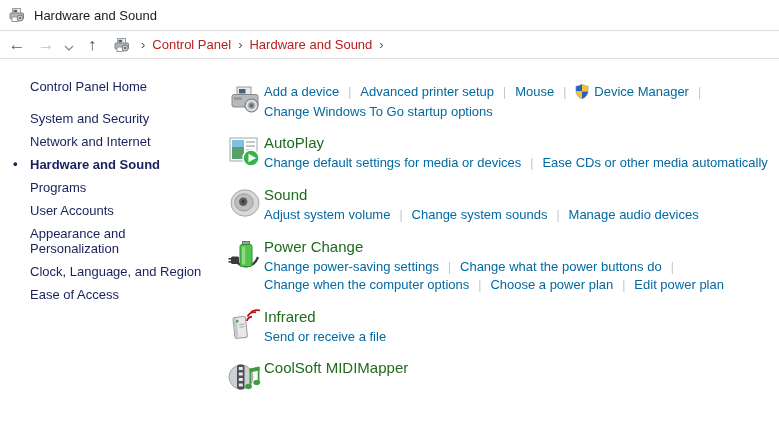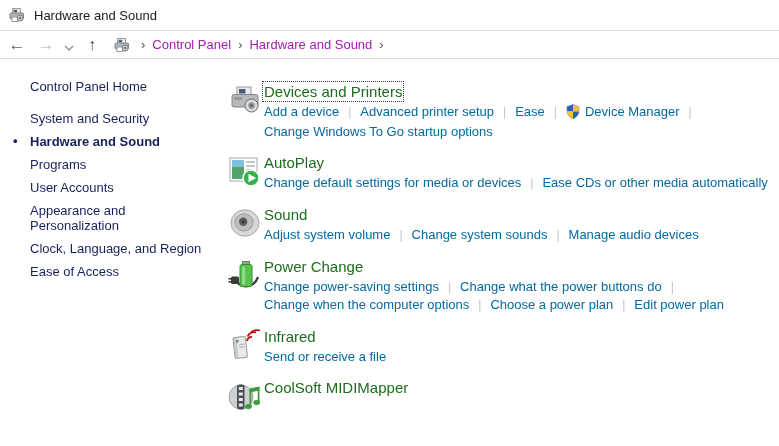--- a/index.html
+++ b/index.html
@@ -15,21 +15,21 @@
   
   .navbar { height:28px; display:flex; align-items:center; border-bottom:1px solid #dcdcdc; background:#fff; }
   .nav-btn { display:inline-block; text-align:center; cursor:default; user-select:none; }
   .nav-back { width:22px; margin-left:6px; font-size:17px; color:#5c5c5c; }
   .nav-fwd  { width:22px; margin-left:7px; font-size:17px; color:#c2c2c2; }
   .nav-chev { width:14px; margin-left:5px; padding-top:3px; }
   .nav-up   { width:22px; margin-left:5px; font-size:16px; color:#474747; }
   .breadcrumb { display:flex; align-items:center; margin-left:11px; font-size:13px; }
   .crumb-icon { width:16px; height:16px; margin-right:4px; }
   .crumb-sep { color:#555; font-size:13px; padding:0 7px; }
-  .crumb { color:#a21caf; white-space:nowrap; }
+  .crumb { color:#b91c1c; white-space:nowrap; }
 
   
   .main { display:flex; height:386px; }
   .sidebar { width:216px; flex:none; padding:20px 8px 8px 30px; }
   .side-item { position:relative; font-size:13px; line-height:15px; color:#19215c; margin-bottom:8px; cursor:default; }
   .side-item.first { margin-bottom:17px; }
   .side-item.active { font-weight:bold; }
   .side-item .bullet { position:absolute; left:-17px; top:-1px; font-weight:bold; color:#19215c; }
 
   .content { flex:1; padding:24px 10px 0 12px; }
@@ -89,20 +89,21 @@
       <span class="crumb">Hardware and Sound</span>
       <span class="crumb-sep">›</span>
     </div>
   </nav>
 
   <div class="main">
 
     <aside class="sidebar">
       <div class="side-item first">Control Panel Home</div>
       <div class="side-item">System and Security</div>
+      <div class="side-item">Network and Internet</div>
       <div class="side-item active">
         <span class="bullet">•</span>
         <span>Hardware and Sound</span>
       </div>
       <div class="side-item">Programs</div>
       <div class="side-item">User Accounts</div>
       <div class="side-item" style="width:160px;">Appearance and Personalization</div>
       <div class="side-item">Clock, Language, and Region</div>
       <div class="side-item">Ease of Access</div>
     </aside>
@@ -115,23 +116,22 @@
             <rect x="9" y="4" width="14" height="9" fill="#e9eaeb" stroke="#97999b"></rect>
             <rect x="11" y="6" width="6.5" height="4.5" fill="#46607a"></rect>
             <rect x="4" y="11.5" width="26" height="12.5" rx="2" fill="#b5b9bc" stroke="#85898c"></rect>
             <rect x="6" y="14" width="8" height="3" fill="#989c9f"></rect>
             <circle cx="23.5" cy="22.5" r="6.5" fill="#d9dadb" stroke="#6f7376"></circle>
             <circle cx="23.5" cy="22.5" r="3.2" fill="#8d9094"></circle>
             <circle cx="23.5" cy="22.5" r="1.2" fill="#55585b"></circle>
           </svg>
         </span>
         <div class="sec-body">
-          <span class="sec-title focused">Devices and Printers</span>
-          <div class="link-row">
-            <span class="tlink">Add a device</span><span class="sep">|</span><span class="tlink">Advanced printer setup</span><span class="sep">|</span><span class="tlink">Ease</span><span class="sep">|</span><span class="shield"><svg width="14" height="15" viewBox="0 0 14 16">
+          <div class="link-row">
+            <span class="tlink">Add a device</span><span class="sep">|</span><span class="tlink">Advanced printer setup</span><span class="sep">|</span><span class="tlink">Mouse</span><span class="sep">|</span><span class="shield"><svg width="14" height="15" viewBox="0 0 14 16">
                   <defs>
                     <clipPath id="sh">
                       <path d="M7 0 C5.2 1.5 2.6 2.3 0.5 2.4 L0.5 7 C0.5 11.6 3.4 14.6 7 15.9 C10.6 14.6 13.5 11.6 13.5 7 L13.5 2.4 C11.4 2.3 8.8 1.5 7 0 Z"></path>
                     </clipPath>
                   </defs>
                   <g clip-path="url(#sh)">
                     <rect x="0" y="0" width="7" height="8" fill="#2a5fbe"></rect>
                     <rect x="7" y="0" width="7" height="8" fill="#f8c32a"></rect>
                     <rect x="0" y="8" width="7" height="8" fill="#f8c32a"></rect>
                     <rect x="7" y="8" width="7" height="8" fill="#2a5fbe"></rect>

